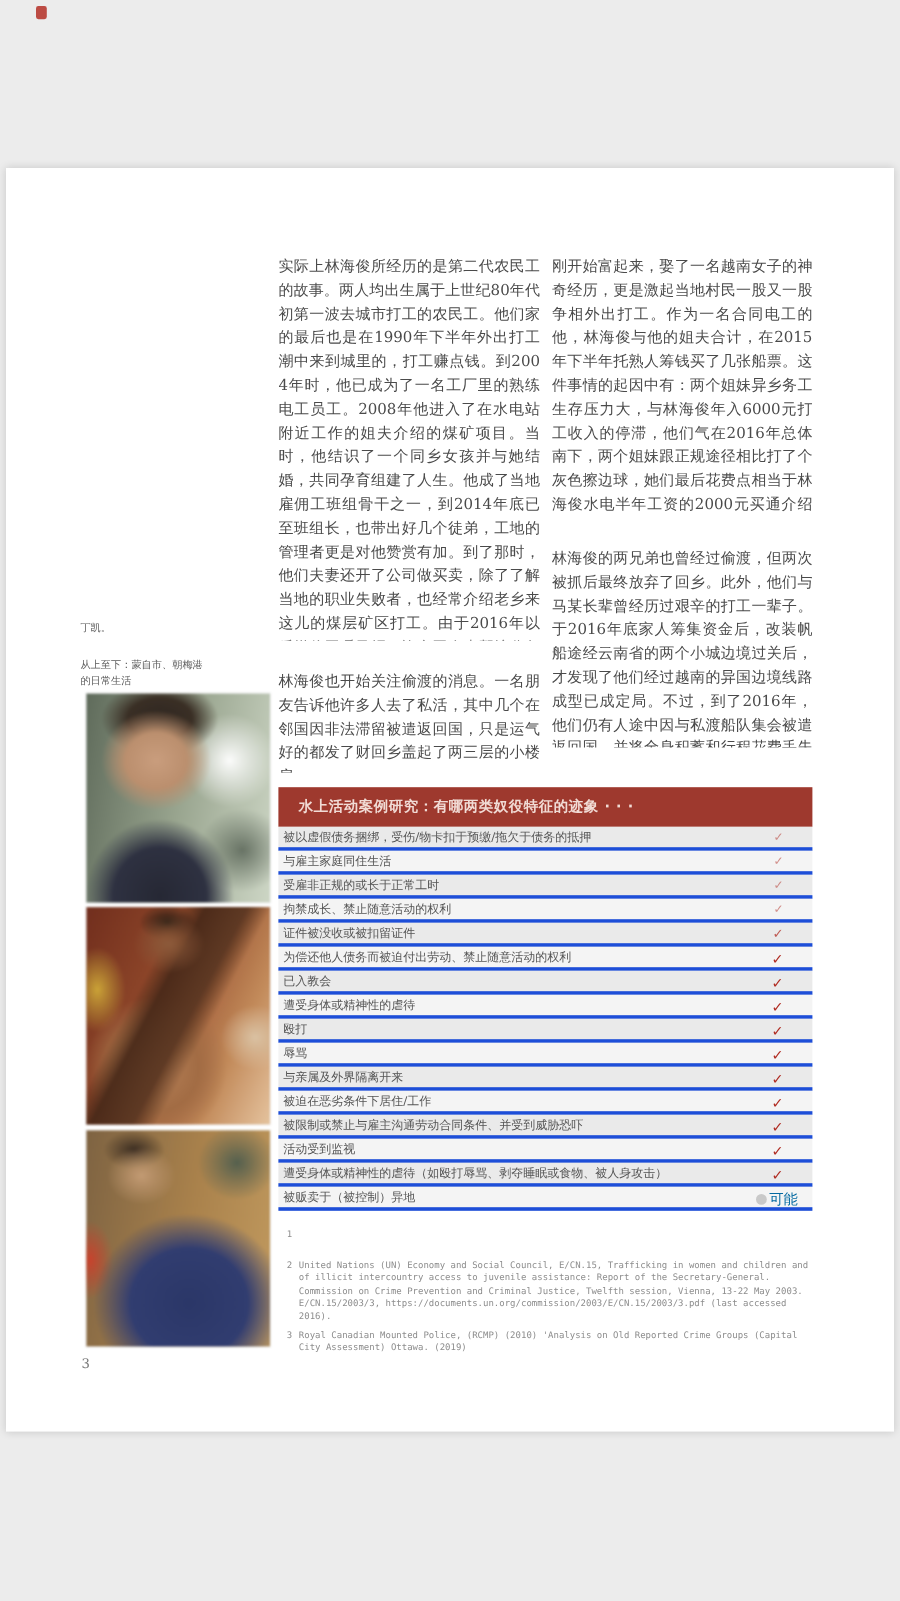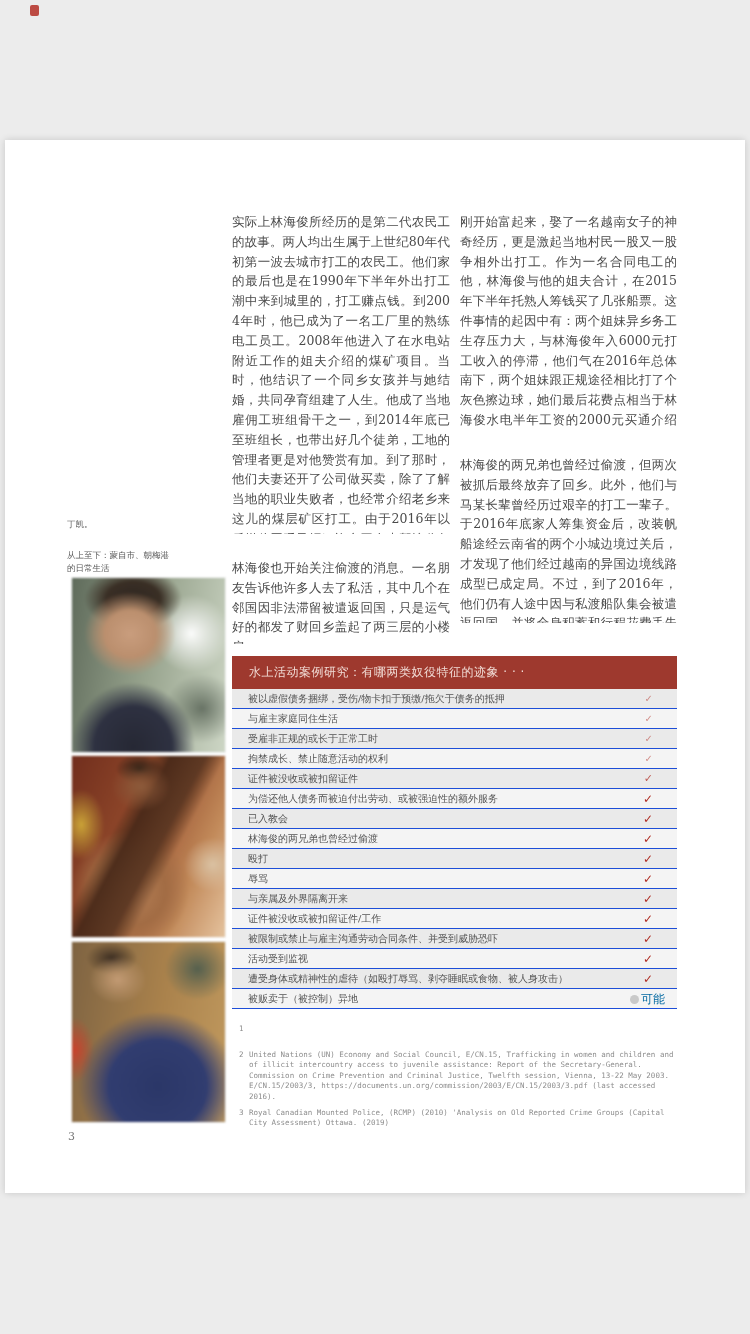--- a/index.html
+++ b/index.html
@@ -71,30 +71,30 @@
       radial-gradient(ellipse 24% 13% at 26% 9%, #3a2d22 0%, rgba(58,45,34,0) 70%),
       radial-gradient(ellipse 58% 46% at 56% 80%, #2c3766 0%, #323d6e 55%, rgba(50,61,110,0) 90%),
       radial-gradient(ellipse 30% 24% at 82% 15%, #55604f 0%, rgba(85,96,79,0) 72%),
       radial-gradient(ellipse 18% 26% at 2% 60%, #c2442f 0%, rgba(194,68,47,0) 70%),
       linear-gradient(100deg, #7d6344 0%, #a8824f 55%, #bf9a62 100%);
   }
   
   .checklist { position:absolute; left:227px; top:516px; width:445px; }
   .checklist-header {
     height:33px; background:#9e392e; color:#f1dbd5;
-    font-family:"DejaVu Sans", sans-serif; font-weight:normal;
+    font-family:"DejaVu Sans", sans-serif; font-weight:bold;
     font-size:12px; line-height:33px; padding-left:17px;
     letter-spacing:.5px; filter:blur(.5px);
     white-space:nowrap; overflow:hidden;
   }
   .row {
     position:relative; height:20px; line-height:20px;
-    padding-left:16px; padding-right:40px;
+    padding-left:4px; padding-right:40px;
     font-size:10px; color:#555; filter:blur(.5px);
-    background:#eaeaea; border-bottom:1px solid #1d4ed8;
+    background:#eaeaea; border-bottom:3px solid #1d4ed8;
     white-space:nowrap; overflow:hidden;
   }
   .row:nth-child(even) { background:#f4f4f4; }
   .row .mark {
     position:absolute; right:24px; top:0; filter:none;
     color:#b02c22; font-family:"DejaVu Sans", sans-serif;
     font-size:12px; font-weight:bold;
   }
   .row:nth-child(-n+4) .mark { opacity:.5; font-size:10px; }
   .row:nth-child(5) .mark { opacity:.75; font-size:11px; }
@@ -168,45 +168,45 @@
       </div>
         <div class="row">
         <span class="label">拘禁成长、禁止随意活动的权利</span>
         <span class="mark"><span class="mark-text">✓</span></span>
       </div>
         <div class="row">
         <span class="label">证件被没收或被扣留证件</span>
         <span class="mark"><span class="mark-text">✓</span></span>
       </div>
         <div class="row">
-        <span class="label">为偿还他人债务而被迫付出劳动、或被强迫性的额外服务</span>
+        <span class="label">为偿还他人债务而被迫付出劳动、禁止随意活动的权利</span>
         <span class="mark"><span class="mark-text">✓</span></span>
       </div>
         <div class="row">
         <span class="label">已入教会</span>
         <span class="mark"><span class="mark-text">✓</span></span>
       </div>
         <div class="row">
-        <span class="label">林海俊的两兄弟也曾经过偷渡</span>
+        <span class="label">遭受身体或精神性的虐待</span>
         <span class="mark"><span class="mark-text">✓</span></span>
       </div>
         <div class="row">
         <span class="label">殴打</span>
         <span class="mark"><span class="mark-text">✓</span></span>
       </div>
         <div class="row">
         <span class="label">辱骂</span>
         <span class="mark"><span class="mark-text">✓</span></span>
       </div>
         <div class="row">
         <span class="label">与亲属及外界隔离开来</span>
         <span class="mark"><span class="mark-text">✓</span></span>
       </div>
         <div class="row">
-        <span class="label">证件被没收或被扣留证件/工作</span>
+        <span class="label">被迫在恶劣条件下居住/工作</span>
         <span class="mark"><span class="mark-text">✓</span></span>
       </div>
         <div class="row">
         <span class="label">被限制或禁止与雇主沟通劳动合同条件、并受到威胁恐吓</span>
         <span class="mark"><span class="mark-text">✓</span></span>
       </div>
         <div class="row">
         <span class="label">活动受到监视</span>
         <span class="mark"><span class="mark-text">✓</span></span>
       </div>

